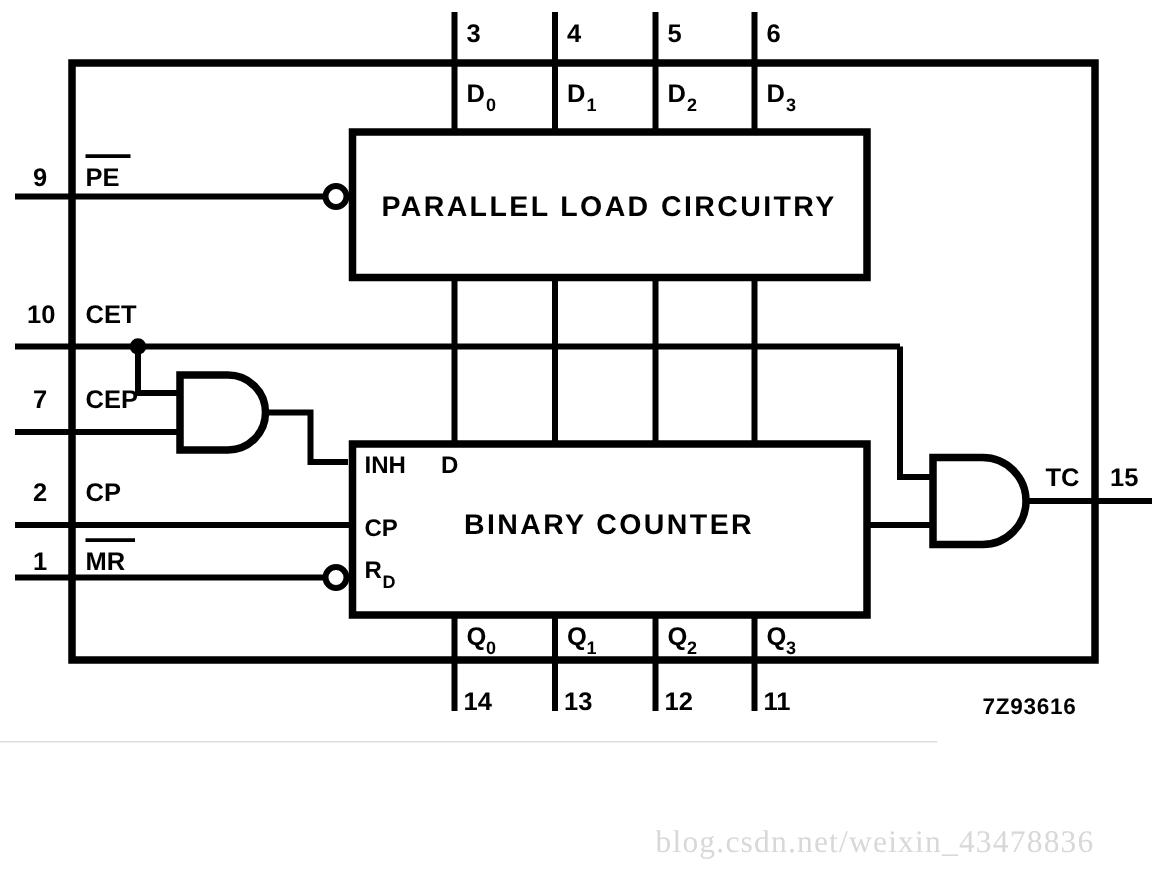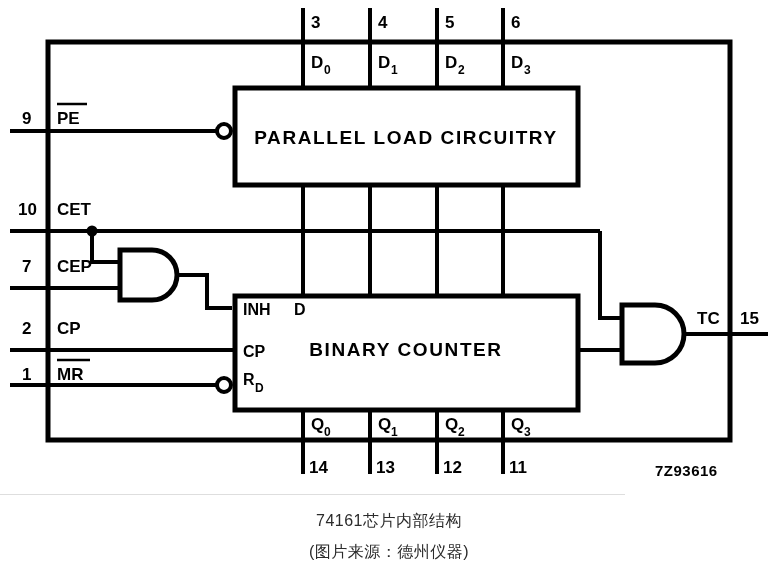--- a/index.html
+++ b/index.html
@@ -185,19 +185,16 @@
       <text x="697" y="324" font-size="17">TC</text>
       <text x="740" y="324" font-size="17">15</text>
     </g>
 
     <text x="655" y="476" font-size="15" letter-spacing="0.5">7Z93616</text>
 
   </svg>
 
   <div class="sep-line"></div>
 
-  <div class="caption-block">
-    <div class="caption-line">74161芯片内部结构</div>
-    <div class="caption-line">(图片来源：德州仪器)</div>
-  </div>
-
+
+  <div class="watermark">blog.csdn.net/weixin_43478836</div>
 
 </div>
 
 </body></html>

